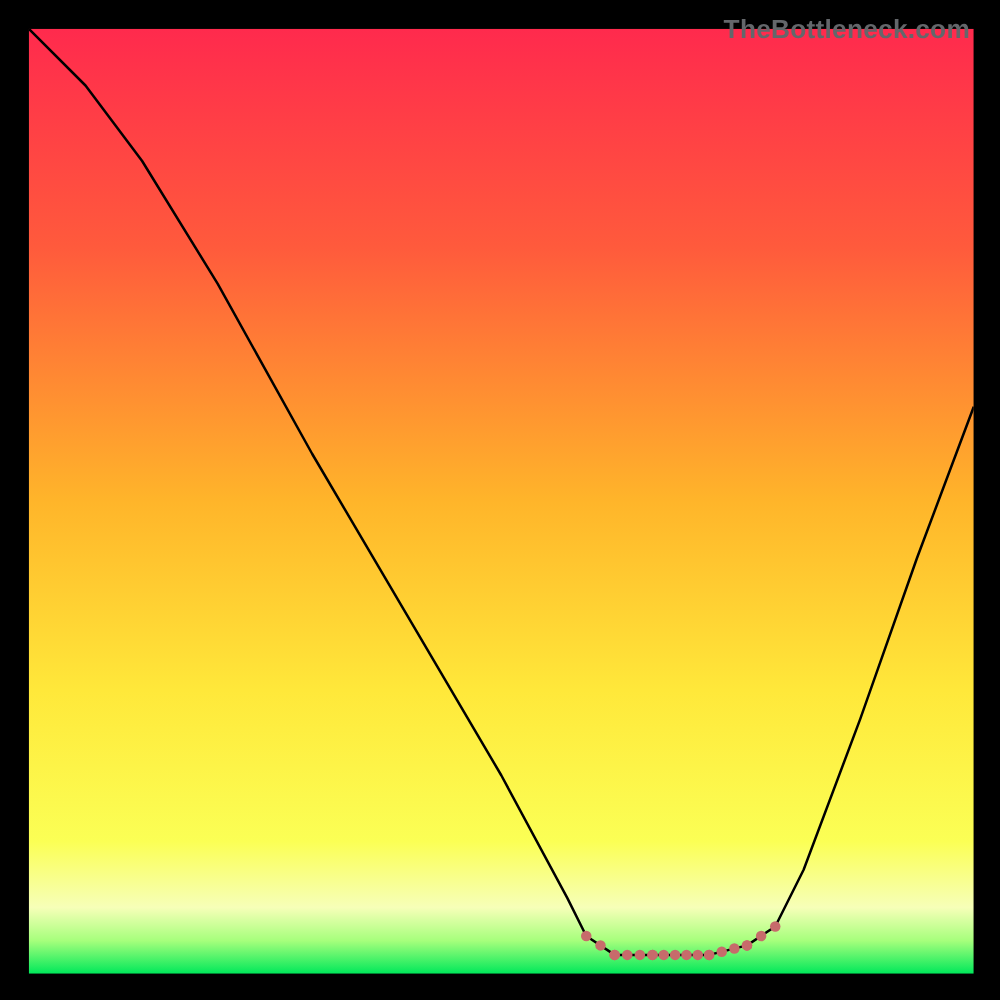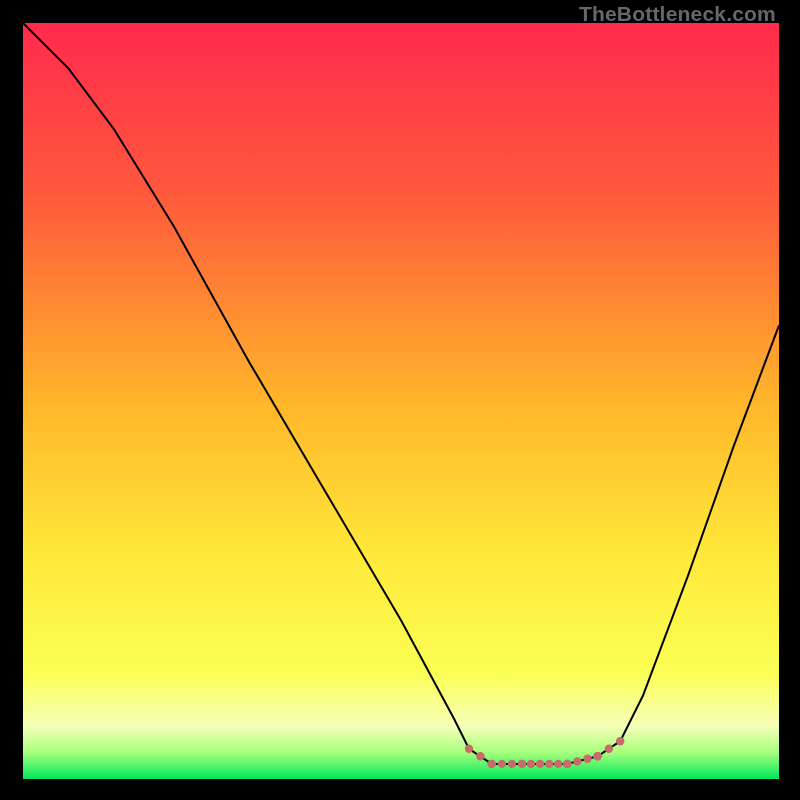--- a/index.html
+++ b/index.html
@@ -20,21 +20,21 @@
   }
   .plot {
     position: absolute;
     left: 0;
     top: 0;
     width: 756px;
     height: 756px;
   }
   .watermark {
     position: absolute;
-    top: 2px;
+    top: 12px;
     right: 24px;
     font-family: Arial, Helvetica, sans-serif;
     font-size: 21px;
     font-weight: bold;
     color: #64676b;
     letter-spacing: 0.2px;
   }
 </style>
 </head>
 <body>

